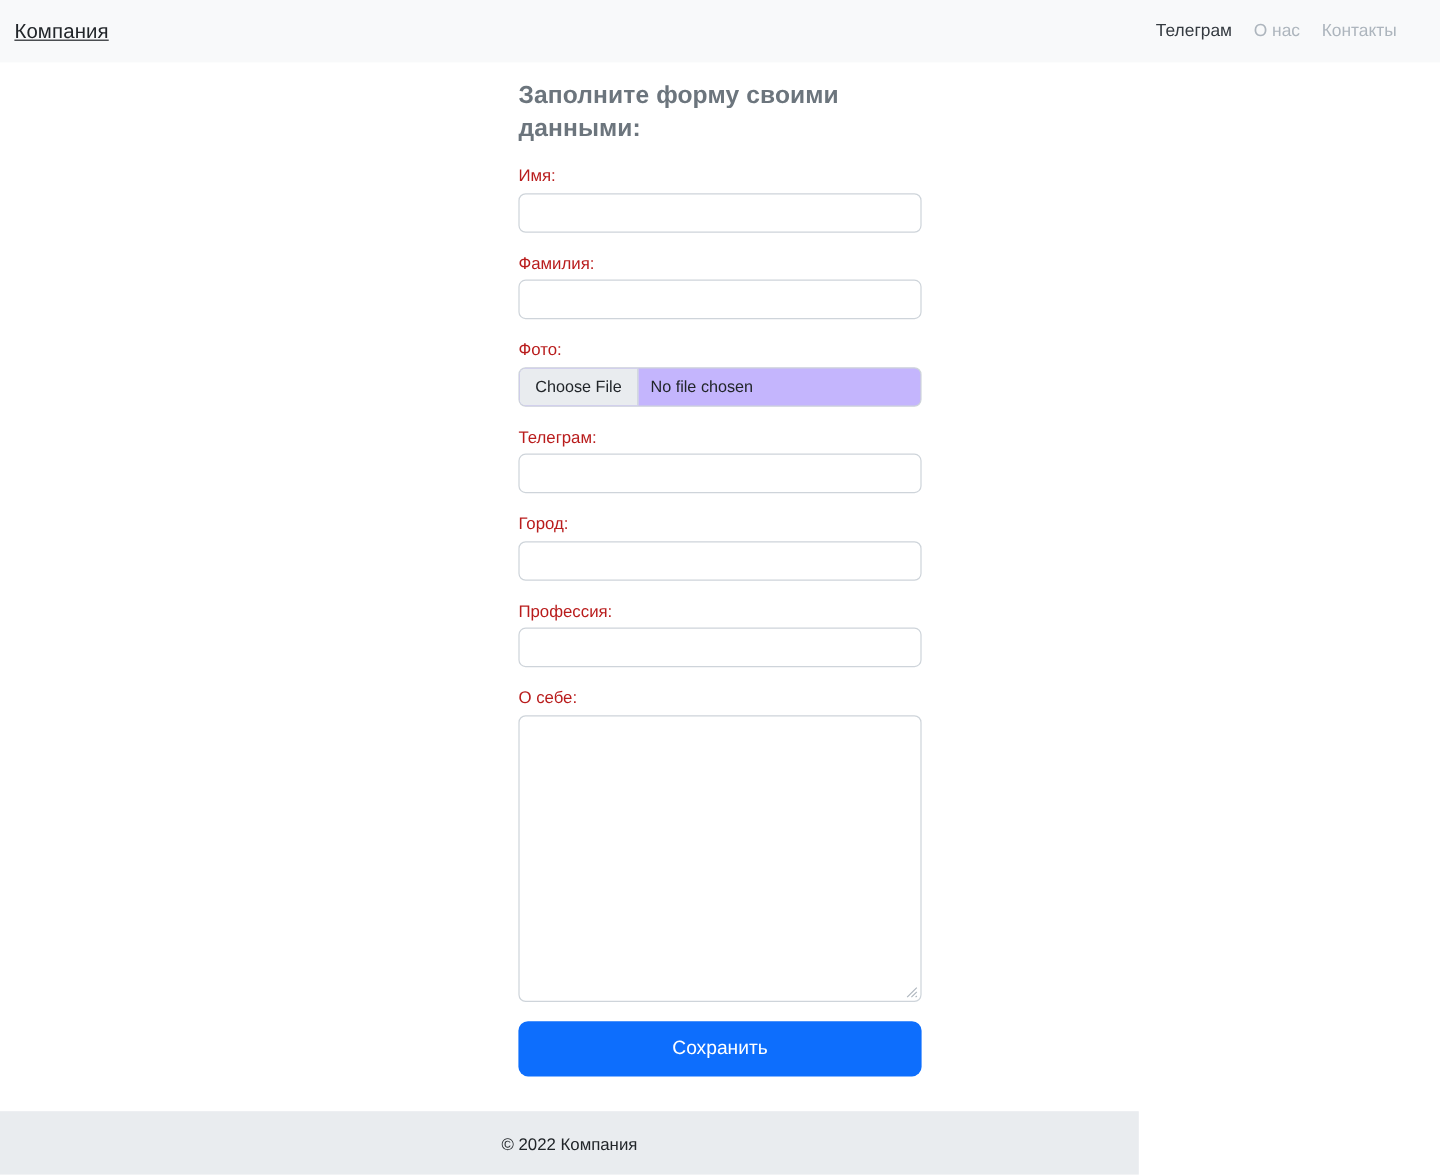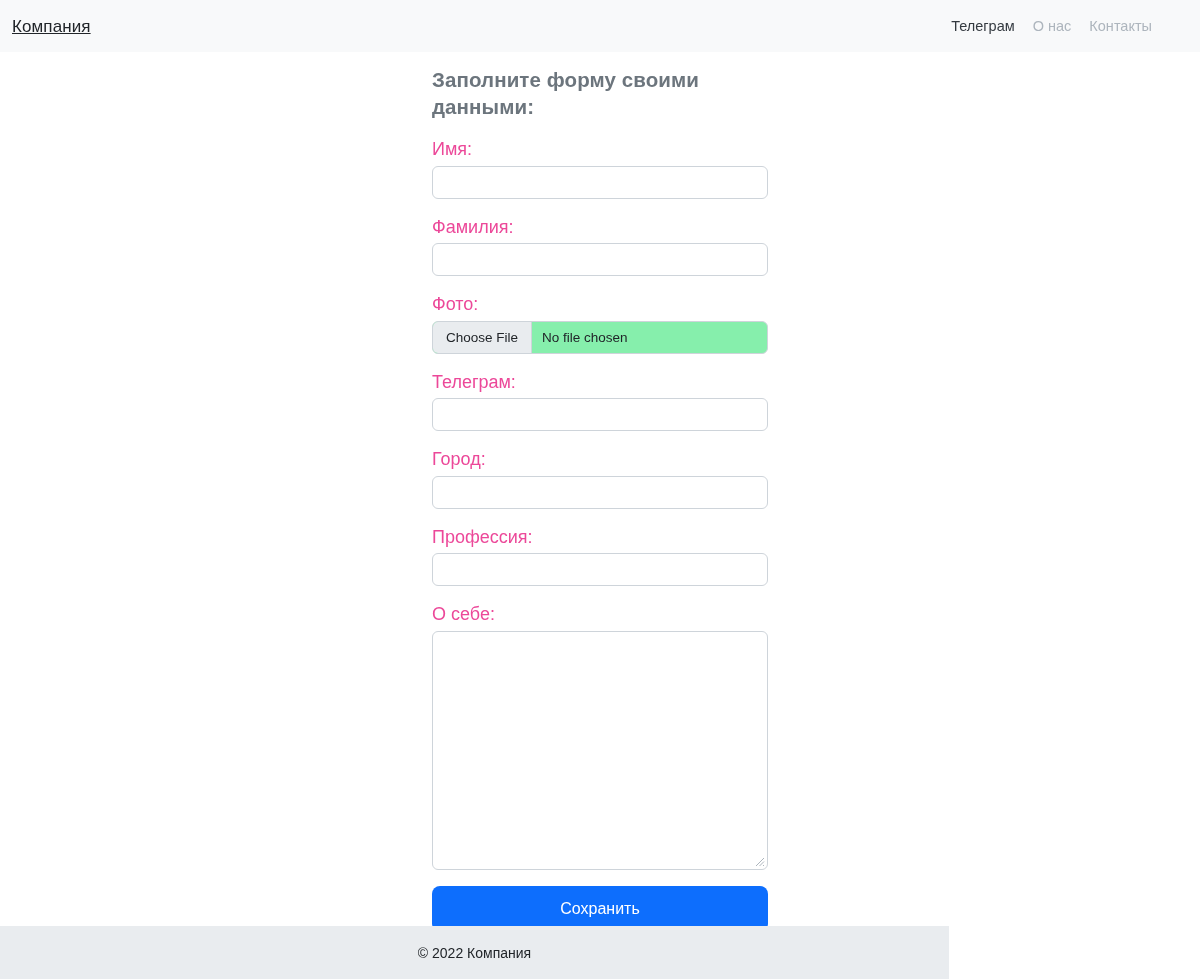--- a/index.html
+++ b/index.html
@@ -18,21 +18,21 @@
     position: relative;
   }
 
   
   .site-header {
     height: 52px;
     background: #f8f9fa;
     display: flex;
     align-items: center;
     justify-content: space-between;
-    padding: 0 24px 0 12px;
+    padding: 0 12px 0 12px;
   }
   .brand {
     font-size: 17px;
     color: #212529;
     letter-spacing: 0.1px;
     line-height: 1;
     padding-left: 0px;
   }
   .nav {
     display: flex;
@@ -71,22 +71,22 @@
     letter-spacing: 0.1px;
   }
 
   .field-group {
     margin-top: 17px;
   }
   .field-group.first { margin-top: 18px; }
 
   .field-label {
     display: block;
-    font-size: 18px;
-    color: #ec4899;
+    font-size: 14px;
+    color: #b91c1c;
     line-height: 1.25;
     margin-bottom: 5px;
   }
 
   .text-input {
     display: block;
     width: 336px;
     height: 33px;
     border: 1px solid #ced4da;
     border-radius: 6px;
@@ -99,21 +99,21 @@
   }
 
   
   .file-input {
     display: flex;
     width: 336px;
     height: 33px;
     border: 1px solid #ced4da;
     border-radius: 6px;
     overflow: hidden;
-    background: #86efac;
+    background: #c4b5fd;
   }
   .file-btn {
     display: flex;
     align-items: center;
     justify-content: center;
     padding: 0 13px;
     background: #e9ecef;
     border-right: 1px solid #ced4da;
     font-size: 13.5px;
     color: #212529;

